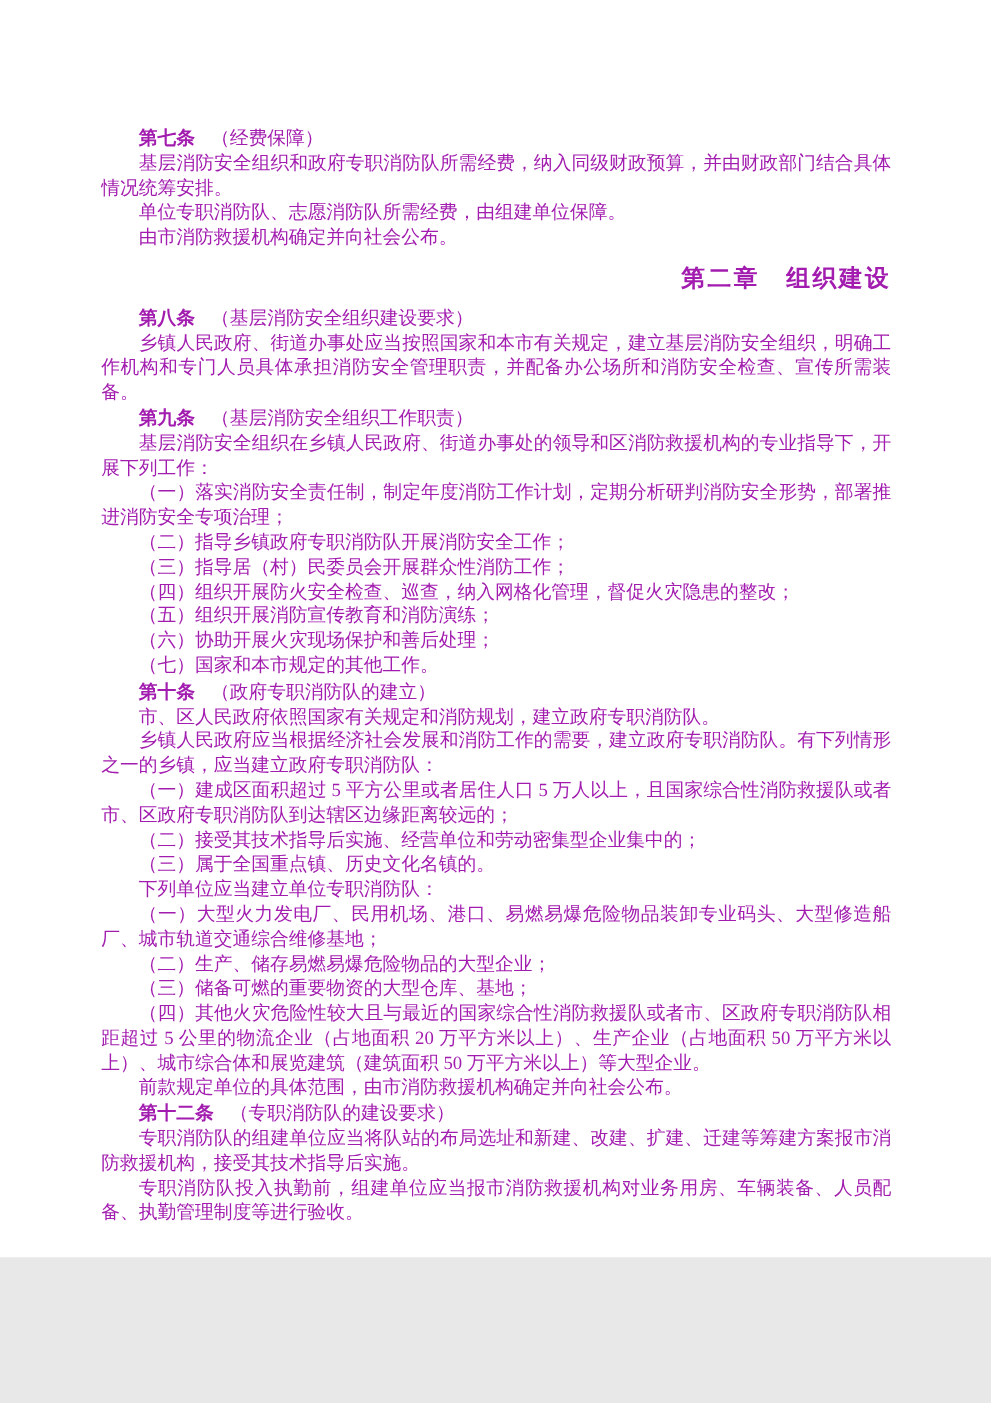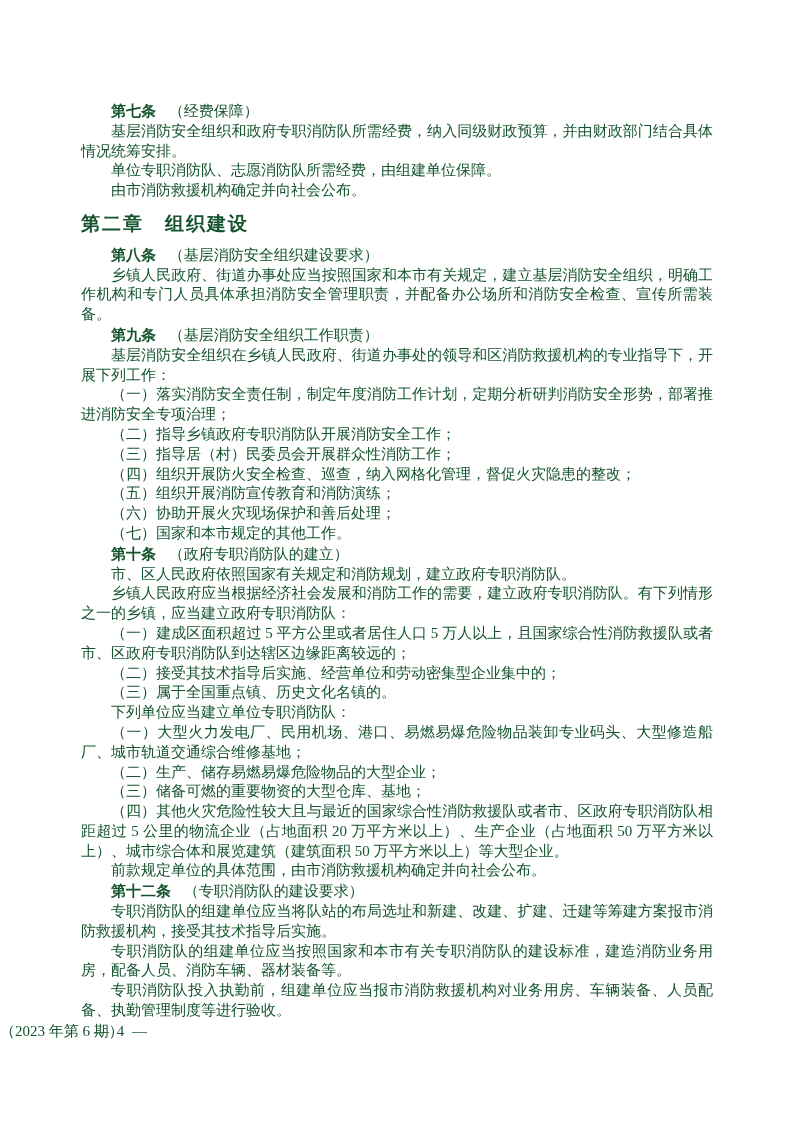--- a/index.html
+++ b/index.html
@@ -1,23 +1,23 @@
 <!DOCTYPE html>
 <html><head>
 <meta charset="utf-8">
 <style>
   html, body { margin: 0; padding: 0; background: #e8e8e8; }
   .page {
     position: relative;
     width: 793px;
-    height: 1122px;
+    height: 1006px;
     margin: 0 auto;
     background: #ffffff;
     font-family: "Liberation Serif", "DejaVu Serif", serif;
-    color: #14532d;
+    color: #a21caf;
     overflow: hidden;
   }
   .content {
     position: absolute;
     left: 81px;
     top: 101px;
     width: 632px;
     font-size: 15px;
     line-height: 19.8px;
     text-align: justify;
@@ -28,21 +28,21 @@
   }
   .article-label {
     font-family: "Liberation Sans", "DejaVu Sans", sans-serif;
     font-weight: 700;
     margin-right: 0.85em;
   }
   h2.chapter {
     margin: 13px 0 11px 0;
     font-size: 19px;
     font-weight: 700;
-    text-align: left;
+    text-align: right;
     text-indent: 0;
     font-family: "Liberation Sans", "DejaVu Sans", sans-serif;
     letter-spacing: 2px;
   }
   .footer {
     position: absolute;
     top: 1022px;
     left: 0;
     width: 100%;
     font-size: 15px;
@@ -87,20 +87,19 @@
       <p class="para">（二）接受其技术指导后实施、经营单位和劳动密集型企业集中的；</p>
       <p class="para">（三）属于全国重点镇、历史文化名镇的。</p>
       <p class="para">下列单位应当建立单位专职消防队：</p>
       <p class="para">（一）大型火力发电厂、民用机场、港口、易燃易爆危险物品装卸专业码头、大型修造船厂、城市轨道交通综合维修基地；</p>
       <p class="para">（二）生产、储存易燃易爆危险物品的大型企业；</p>
       <p class="para">（三）储备可燃的重要物资的大型仓库、基地；</p>
       <p class="para">（四）其他火灾危险性较大且与最近的国家综合性消防救援队或者市、区政府专职消防队相距超过 5 公里的物流企业（占地面积 20 万平方米以上）、生产企业（占地面积 50 万平方米以上）、城市综合体和展览建筑（建筑面积 50 万平方米以上）等大型企业。</p>
       <p class="para">前款规定单位的具体范围，由市消防救援机构确定并向社会公布。</p>
       <p class="para"><span class="article-label">第十二条</span><span>（专职消防队的建设要求）</span></p>
       <p class="para">专职消防队的组建单位应当将队站的布局选址和新建、改建、扩建、迁建等筹建方案报市消防救援机构，接受其技术指导后实施。</p>
-      <p class="para">专职消防队的组建单位应当按照国家和本市有关专职消防队的建设标准，建造消防业务用房，配备人员、消防车辆、器材装备等。</p>
       <p class="para">专职消防队投入执勤前，组建单位应当报市消防救援机构对业务用房、车辆装备、人员配备、执勤管理制度等进行验收。</p>
     </div>
   <div class="footer">
     <span class="pageno">— 4 —</span>
     <span class="issue">（2023 年第 6 期）</span>
   </div>
 </div>
 
 </body></html>

